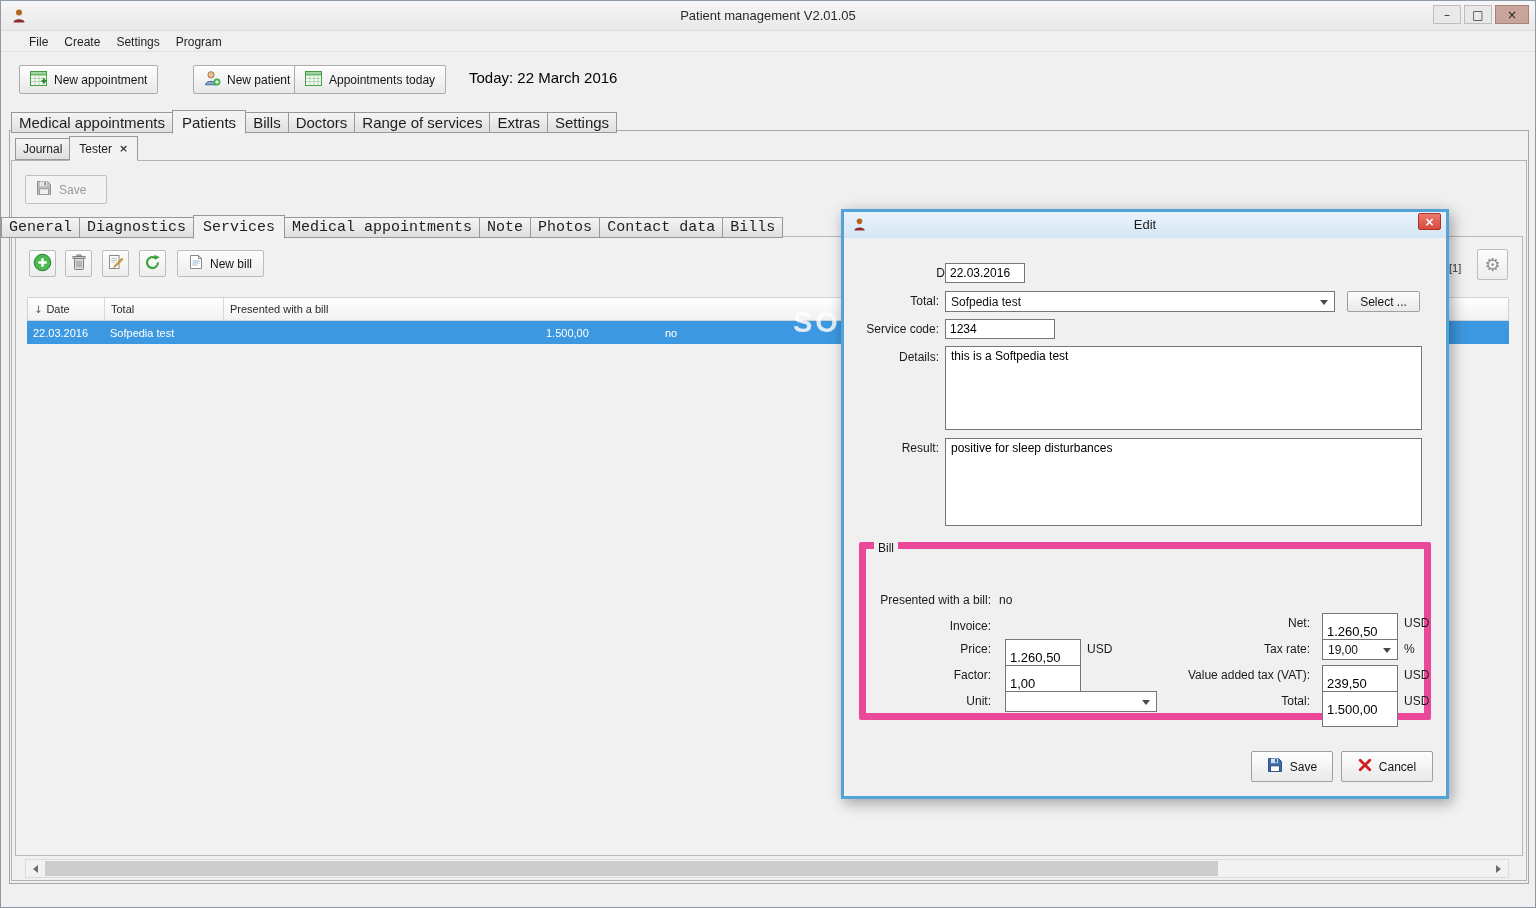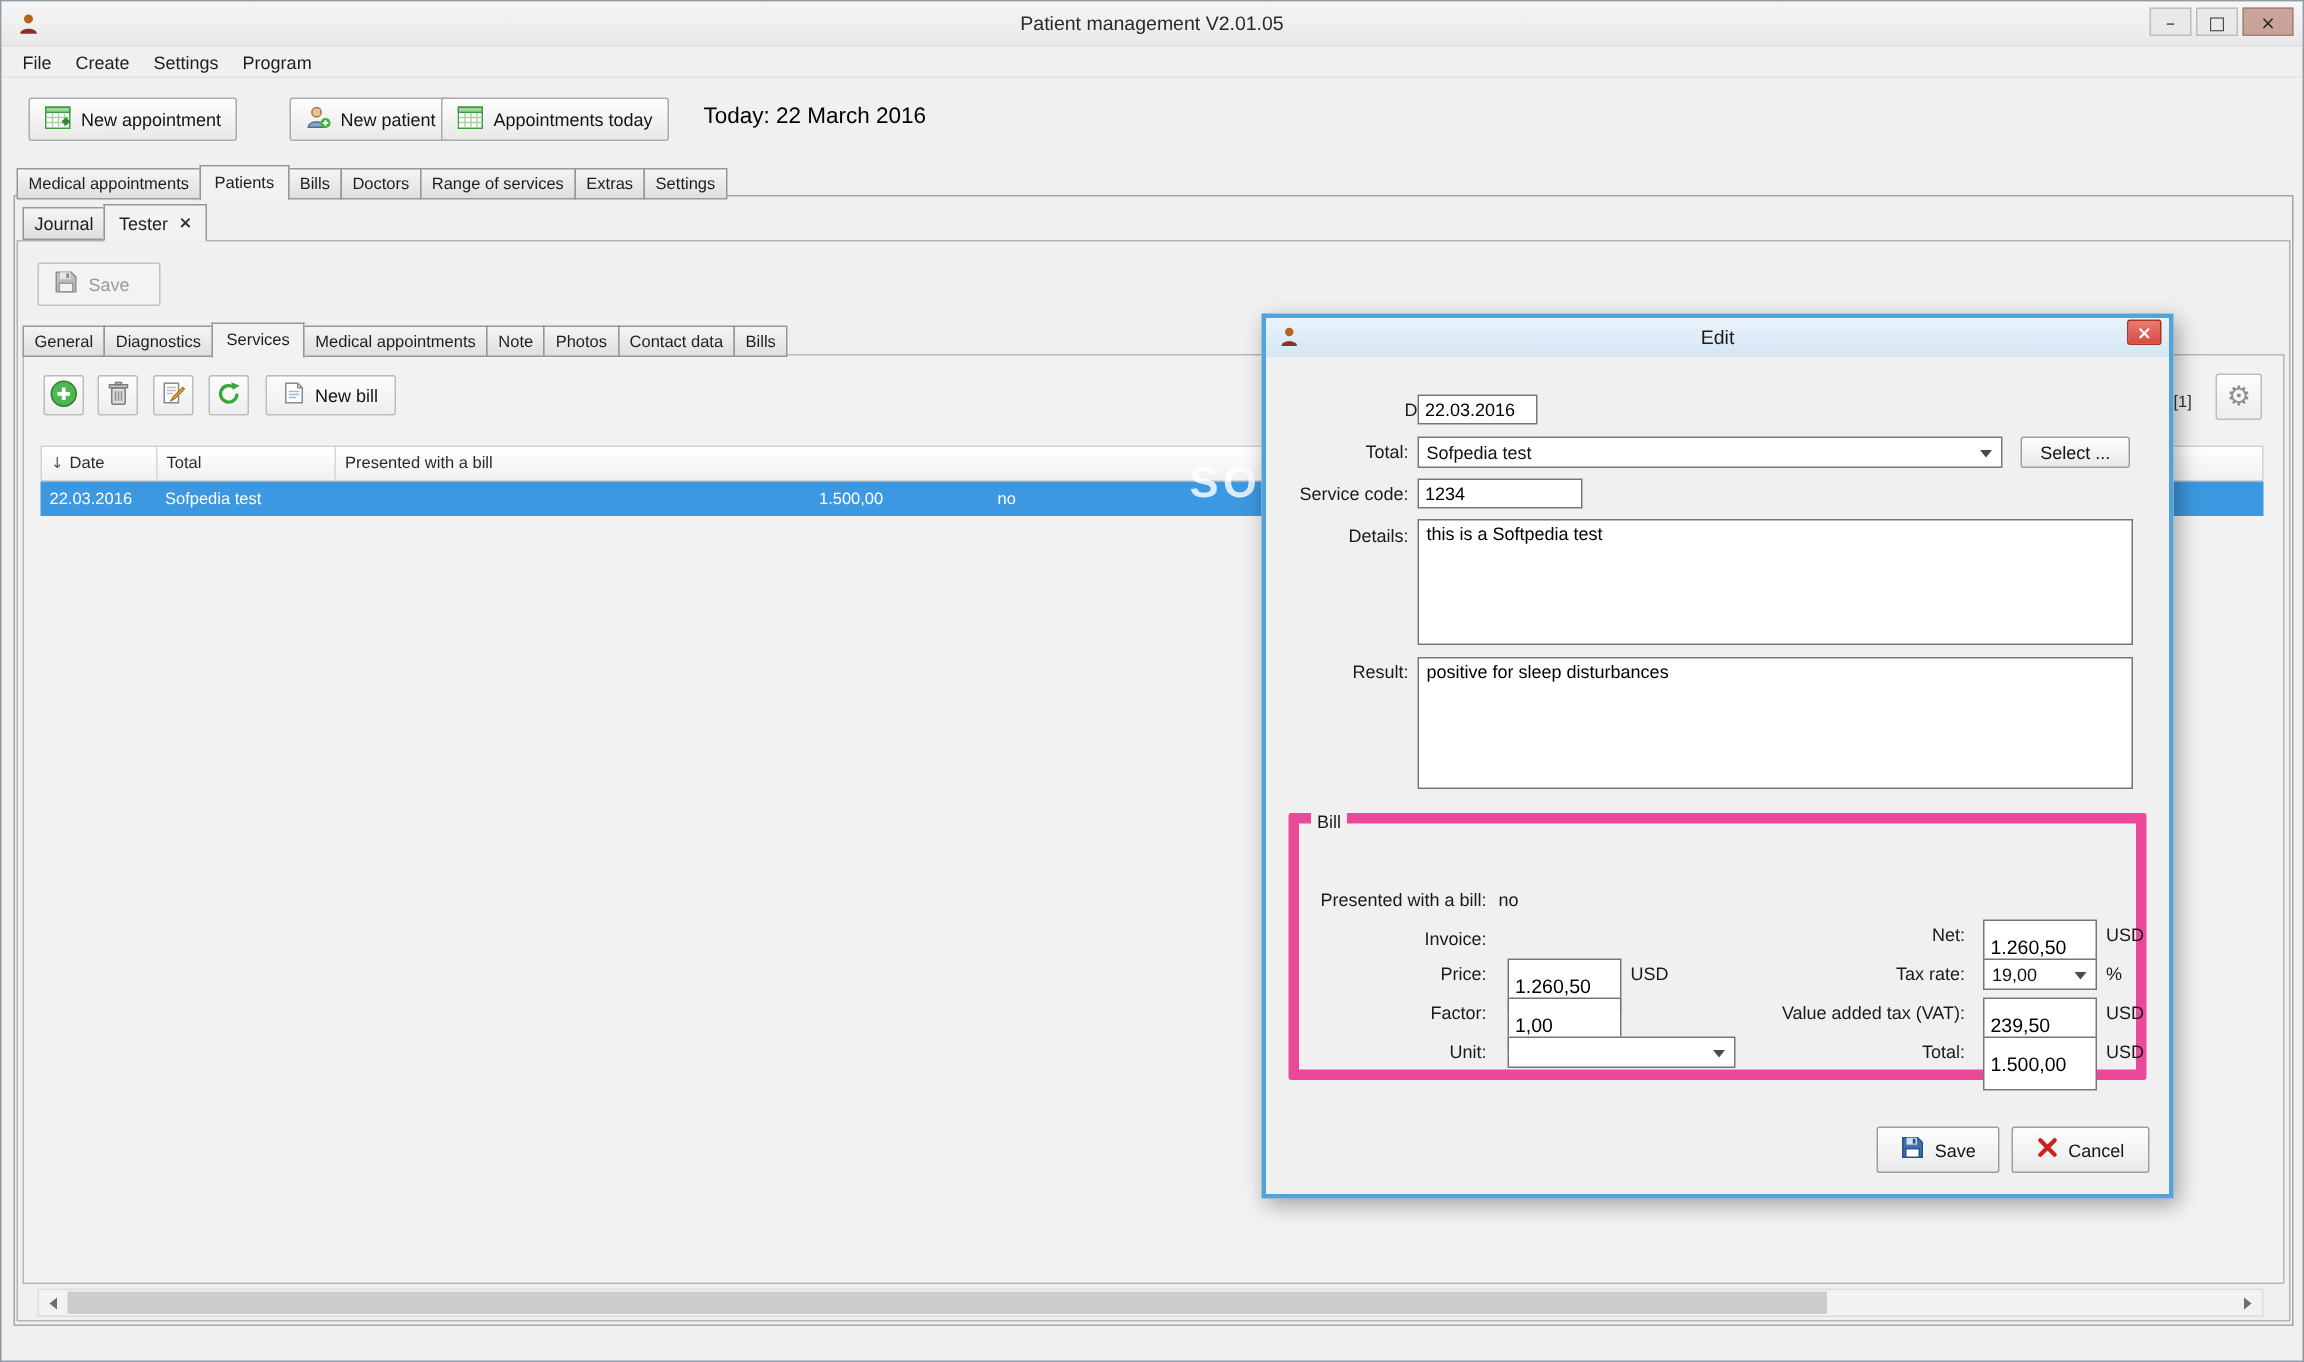--- a/index.html
+++ b/index.html
@@ -10,31 +10,31 @@
 
   
   .titlebar { position:absolute; left:0; top:0; width:100%; height:30px; background:linear-gradient(#f6f6f6,#e9e9e9); border-bottom:1px solid #dcdcdc; }
   .app-icon { position:absolute; left:10px; top:7px; width:16px; height:16px; }
   .title-text { position:absolute; left:0; right:0; top:7px; text-align:center; font-size:13px; color:#2a2a2a; }
   .win-controls { position:absolute; right:6px; top:4px; display:flex; gap:3px; }
   .win-btn { width:28px; height:19px; display:flex; align-items:center; justify-content:center; font-size:12px; color:#333; background:#e9e9e9; border:1px solid #bdbdbd; }
   .win-btn.close { width:34px; background:#c9a49b; border-color:#a78277; color:#222; }
 
   
-  .menubar { position:absolute; left:0; top:31px; width:100%; height:20px; display:flex; align-items:center; padding-left:6px; border-bottom:1px solid #e3e3e3; }
+  .menubar { position:absolute; left:0; top:31px; width:100%; height:20px; display:flex; align-items:center; padding-left:20px; border-bottom:1px solid #e3e3e3; }
   .menu-item { padding:2px 8px; font-size:12px; color:#1e1e1e; }
 
   
   .toolbar-area { position:absolute; left:0; top:52px; width:100%; height:52px; }
   .tb-btn { position:absolute; top:12px; height:29px; border:1px solid #acacac; border-radius:2px; background:linear-gradient(#fefefe,#e8e8e8); display:flex; align-items:center; gap:6px; padding:0 10px; font-size:12px; color:#141414; cursor:default; }
   .today { position:absolute; left:468px; top:16px; font-size:15px; color:#000; }
 
   
   .tabstrip { position:absolute; display:flex; align-items:flex-end; z-index:5; }
-  .tab { height:21px; padding:0 7px; display:flex; align-items:center; gap:5px; font-size:11px; color:#1e1e1e; background:linear-gradient(#f5f5f5,#dfdfdf); border:1px solid #989898; margin-right:-1px; white-space:nowrap; }
+  .tab { height:21px; padding:0 7px; display:flex; align-items:center; gap:5px; font-size:15px; color:#1e1e1e; background:linear-gradient(#f5f5f5,#dfdfdf); border:1px solid #989898; margin-right:-1px; white-space:nowrap; }
   .tab.active { height:24px; background:#f2f2f2; border-bottom:1px solid #f2f2f2; margin-bottom:-1px; z-index:6; padding:0 9px; }
   .tab-close { font-weight:bold; font-size:11px; color:#333; margin-left:2px; }
 
   .frame { position:absolute; background:#f0f0f0; border:1px solid #a6a6a6; }
 
   
   .save-btn { position:absolute; left:24px; top:174px; width:82px; height:29px; border:1px solid #c0c0c0; border-radius:2px; background:#f3f3f3; display:flex; align-items:center; gap:7px; padding:0 10px; font-size:12px; color:#9a9a9a; }
 
   
   .icon-btn { position:absolute; width:27px; height:27px; border:1px solid #bdbdbd; border-radius:2px; background:linear-gradient(#fdfdfd,#ededed); display:flex; align-items:center; justify-content:center; }
@@ -170,21 +170,21 @@
       <svg width="16" height="16" viewBox="0 0 16 16">
           <path d="M1.5 1.5h10l3 3v10h-13z" fill="#bdbdbd" stroke="#8f8f8f"></path>
           <rect x="4" y="1.5" width="7" height="4.6" fill="#e6e6e6"></rect>
           <rect x="8.2" y="2.2" width="1.8" height="3.2" fill="#8f8f8f"></rect>
           <rect x="3.5" y="8.8" width="9" height="5.7" fill="#f1f1f1" stroke="#9a9a9a"></rect>
         </svg>
     </span>
     <span>Save</span>
   </button>
 
-  <div class="tabstrip" style="left:14px; top:214px;">
+  <div class="tabstrip" style="left:0; top:214px;font-family:Liberation Mono, monospace;">
     <div class="tab">General</div>
     <div class="tab">Diagnostics</div>
     <div class="tab active">Services</div>
     <div class="tab">Medical appointments</div>
     <div class="tab">Note</div>
     <div class="tab">Photos</div>
     <div class="tab">Contact data</div>
     <div class="tab">Bills</div>
   </div>
 

